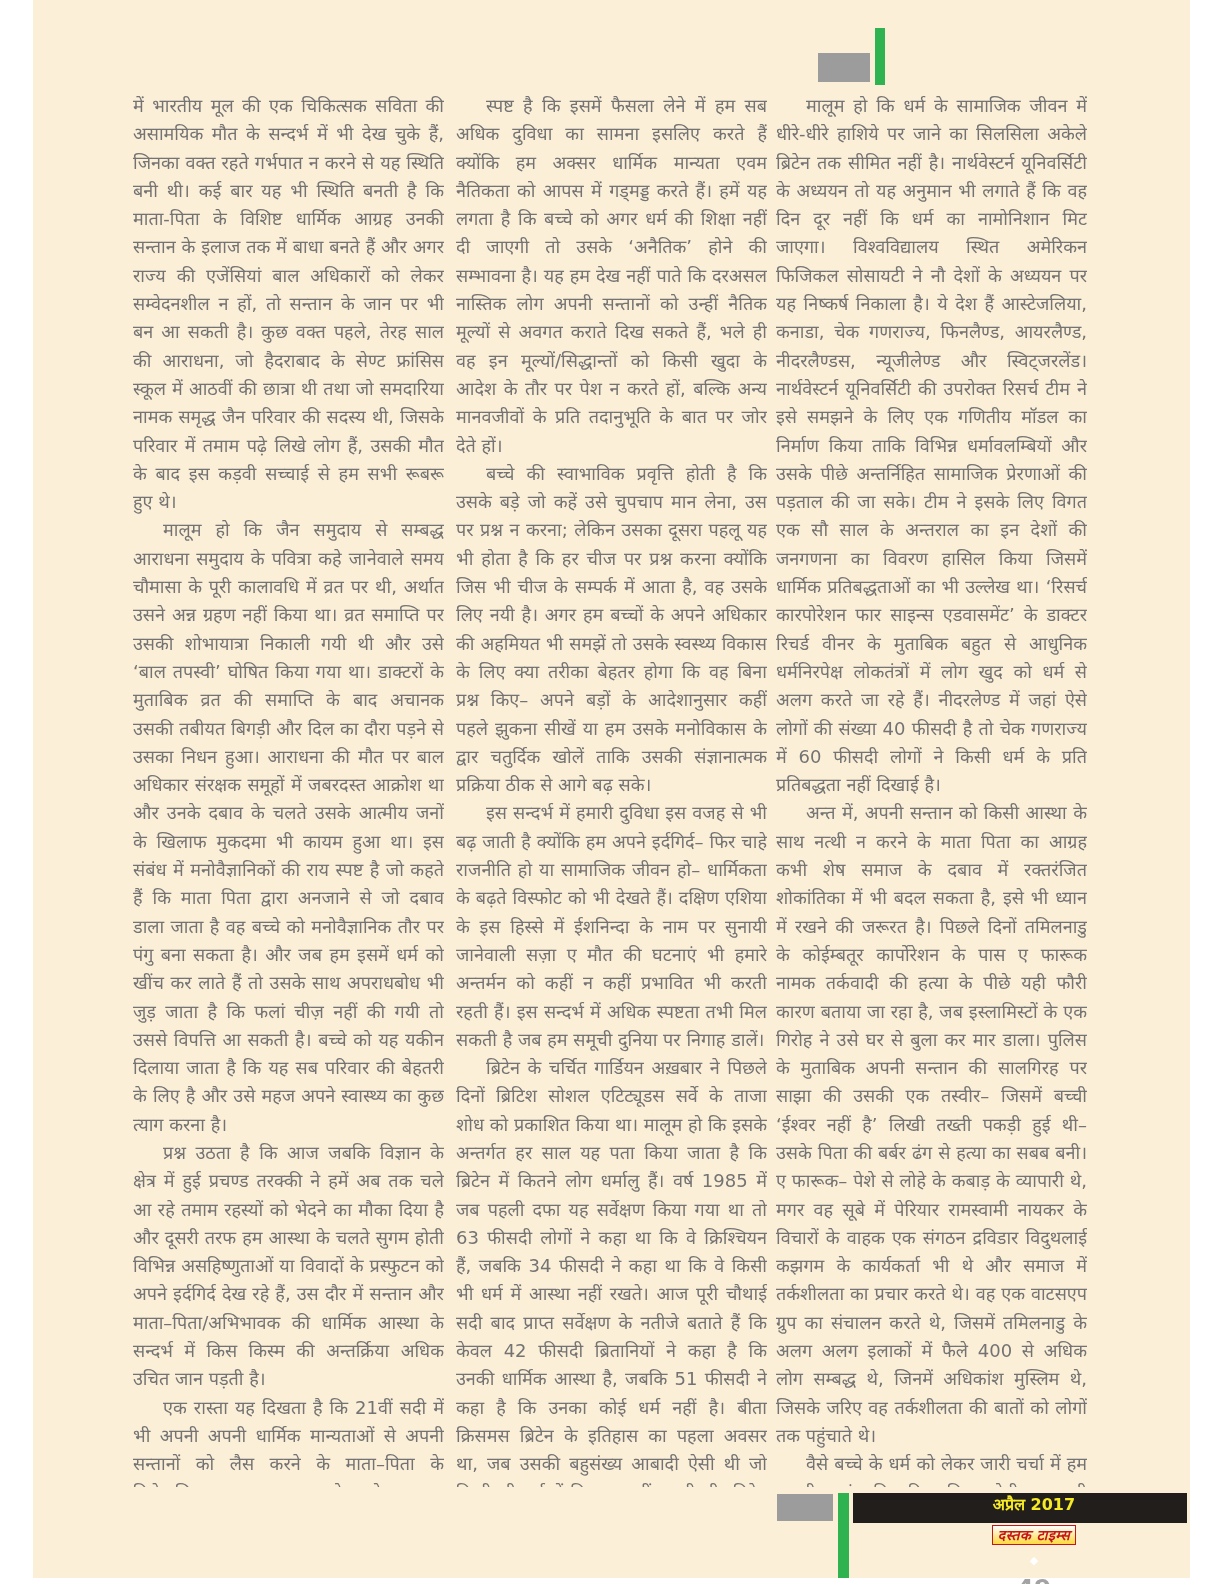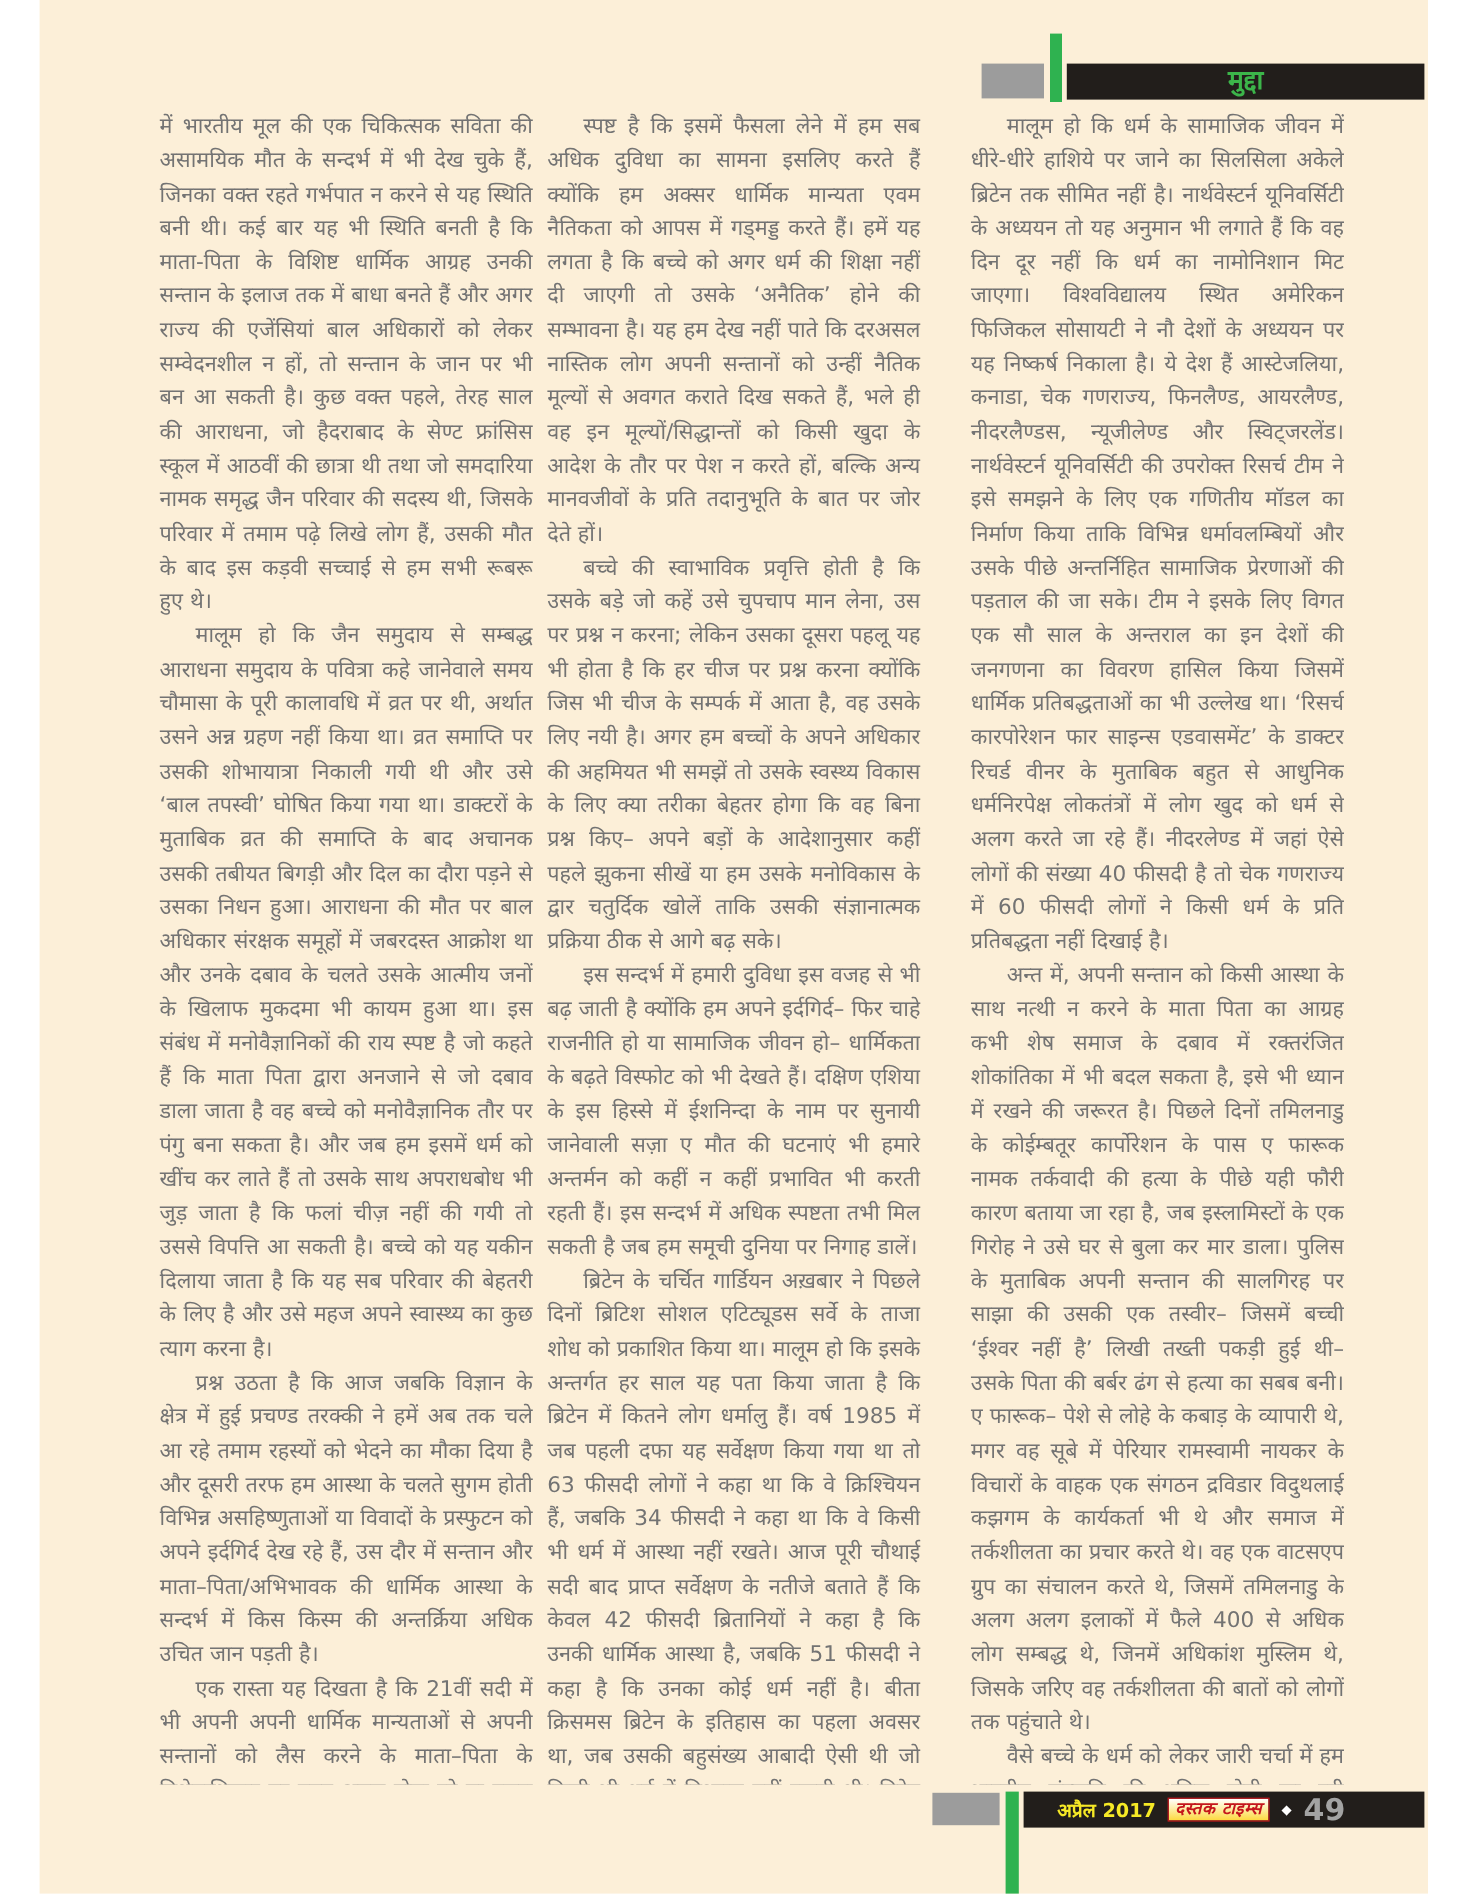--- a/index.html
+++ b/index.html
@@ -19,52 +19,49 @@
     position:absolute; left:889px; top:53px; width:298px; height:30px;
     background:#221e1b; display:flex; align-items:center; justify-content:center;
   }
   .hdr-title { color:#3cb54a; font-size:22px; font-weight:bold; line-height:1; }
 
   
   .col {
     position:absolute; top:92px; width:311px; height:1395px; overflow:hidden;
     color:#737373; font-size:18px; line-height:28.3px; text-align:justify;
   }
-  #col1 { left:133px; } #col2 { left:456px; } #col3 { left:776px;margin-left:33px; }
+  #col1 { left:133px; } #col2 { left:456px; } #col3 { left:776px; }
   .col p { margin:0; padding:0; }
   .col p.ind { text-indent:30px; }
 
   
   .ftr-gray  { position:absolute; left:777px; top:1494px; width:56px; height:27px; background:#9c9c9c; }
   .ftr-green { position:absolute; left:838px; top:1493px; width:11px; height:85px; background:#2fb250; }
   .ftr-black {
     position:absolute; left:853px; top:1493px; width:334px; height:30px;
     background:#221e1b; display:flex; align-items:center; gap:10px;
-    padding-left:28px; box-sizing:border-box;
+    padding-left:28px; box-sizing:border-box;flex-direction:column;
   }
   .ftr-date { color:#f6e926; font-weight:bold; font-size:16px; }
   .logo {
     background:linear-gradient(180deg,#ffffff 0%,#fdd93e 100%);
     color:#c4161c; font-weight:bold; font-size:14px; line-height:18px;
     padding:0 5px; border:1px solid #c4161c; letter-spacing:0.5px;font-style:italic;
   }
   .diamond { color:#ffffff; font-size:11px; line-height:1; }
   .pageno  { color:#a3a3a3; font-weight:bold; font-size:25px; line-height:1; }
 </style>
 </head>
 <body>
 
 <div class="page">
   <div class="paper"></div>
 
   <div class="hdr-gray"></div>
   <div class="hdr-green"></div>
-  <div class="hdr-black">
-    <span class="hdr-title">मुद्दा</span>
-  </div>
 
   <div class="col" id="col1">
     <p>में भारतीय मूल की एक चिकित्सक सविता की असामयिक मौत के सन्दर्भ में भी देख चुके हैं, जिनका वक्त रहते गर्भपात न करने से यह स्थिति बनी थी। कई बार यह भी स्थिति बनती है कि माता-पिता के विशिष्ट धार्मिक आग्रह उनकी सन्तान के इलाज तक में बाधा बनते हैं और अगर राज्य की एजेंसियां बाल अधिकारों को लेकर सम्वेदनशील न हों, तो सन्तान के जान पर भी बन आ सकती है। कुछ वक्त पहले, तेरह साल की आराधना, जो हैदराबाद के सेण्ट फ्रांसिस स्कूल में आठवीं की छात्रा थी तथा जो समदारिया नामक समृद्ध जैन परिवार की सदस्य थी, जिसके परिवार में तमाम पढ़े लिखे लोग हैं, उसकी मौत के बाद इस कड़वी सच्चाई से हम सभी रूबरू हुए थे।</p>
     <p class="ind">मालूम हो कि जैन समुदाय से सम्बद्ध आराधना समुदाय के पवित्रा कहे जानेवाले समय चौमासा के पूरी कालावधि में व्रत पर थी, अर्थात उसने अन्न ग्रहण नहीं किया था। व्रत समाप्ति पर उसकी शोभायात्रा निकाली गयी थी और उसे ‘बाल तपस्वी’ घोषित किया गया था। डाक्टरों के मुताबिक व्रत की समाप्ति के बाद अचानक उसकी तबीयत बिगड़ी और दिल का दौरा पड़ने से उसका निधन हुआ। आराधना की मौत पर बाल अधिकार संरक्षक समूहों में जबरदस्त आक्रोश था और उनके दबाव के चलते उसके आत्मीय जनों के खिलाफ मुकदमा भी कायम हुआ था। इस संबंध में मनोवैज्ञानिकों की राय स्पष्ट है जो कहते हैं कि माता पिता द्वारा अनजाने से जो दबाव डाला जाता है वह बच्चे को मनोवैज्ञानिक तौर पर पंगु बना सकता है। और जब हम इसमें धर्म को खींच कर लाते हैं तो उसके साथ अपराधबोध भी जुड़ जाता है कि फलां चीज़ नहीं की गयी तो उससे विपत्ति आ सकती है। बच्चे को यह यकीन दिलाया जाता है कि यह सब परिवार की बेहतरी के लिए है और उसे महज अपने स्वास्थ्य का कुछ त्याग करना है।</p>
     <p class="ind">प्रश्न उठता है कि आज जबकि विज्ञान के क्षेत्र में हुई प्रचण्ड तरक्की ने हमें अब तक चले आ रहे तमाम रहस्यों को भेदने का मौका दिया है और दूसरी तरफ हम आस्था के चलते सुगम होती विभिन्न असहिष्णुताओं या विवादों के प्रस्फुटन को अपने इर्दगिर्द देख रहे हैं, उस दौर में सन्तान और माता–पिता/अभिभावक की धार्मिक आस्था के सन्दर्भ में किस किस्म की अन्तर्क्रिया अधिक उचित जान पड़ती है।</p>
     <p class="ind">एक रास्ता यह दिखता है कि 21वीं सदी में भी अपनी अपनी धार्मिक मान्यताओं से अपनी सन्तानों को लैस करने के माता–पिता के विशेषाधिकार पर हुबहू अमल होता रहे या दूसरा रास्ता यहभी हो सकता है कि इस मसले को खोल दिया जाए तथा इसे बालमन की विशिष्ट स्थिति में सिचुएट करके देखा जाए।</p>
 
   </div>
 
   <div class="col" id="col2">

